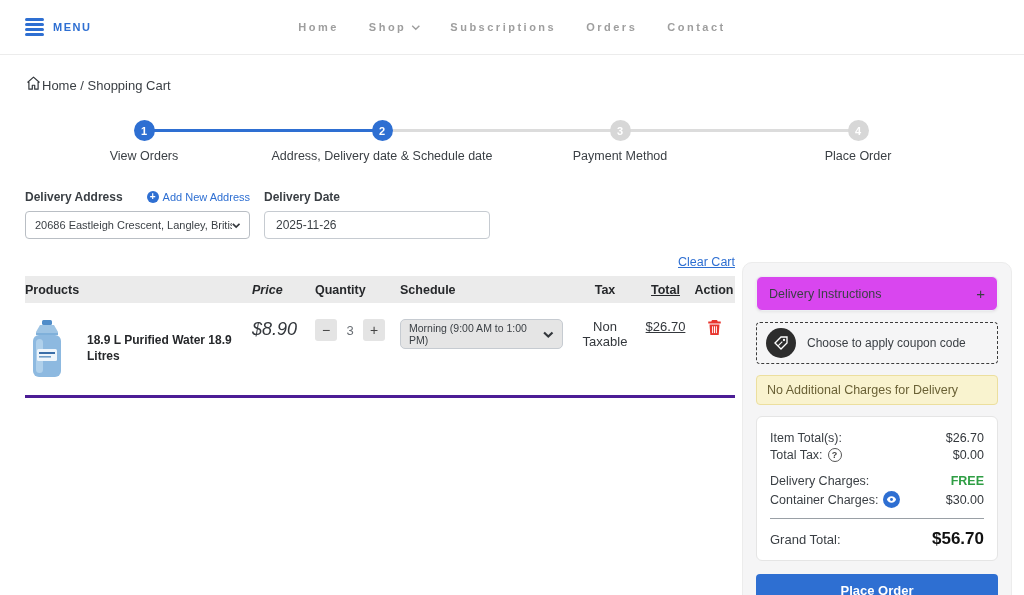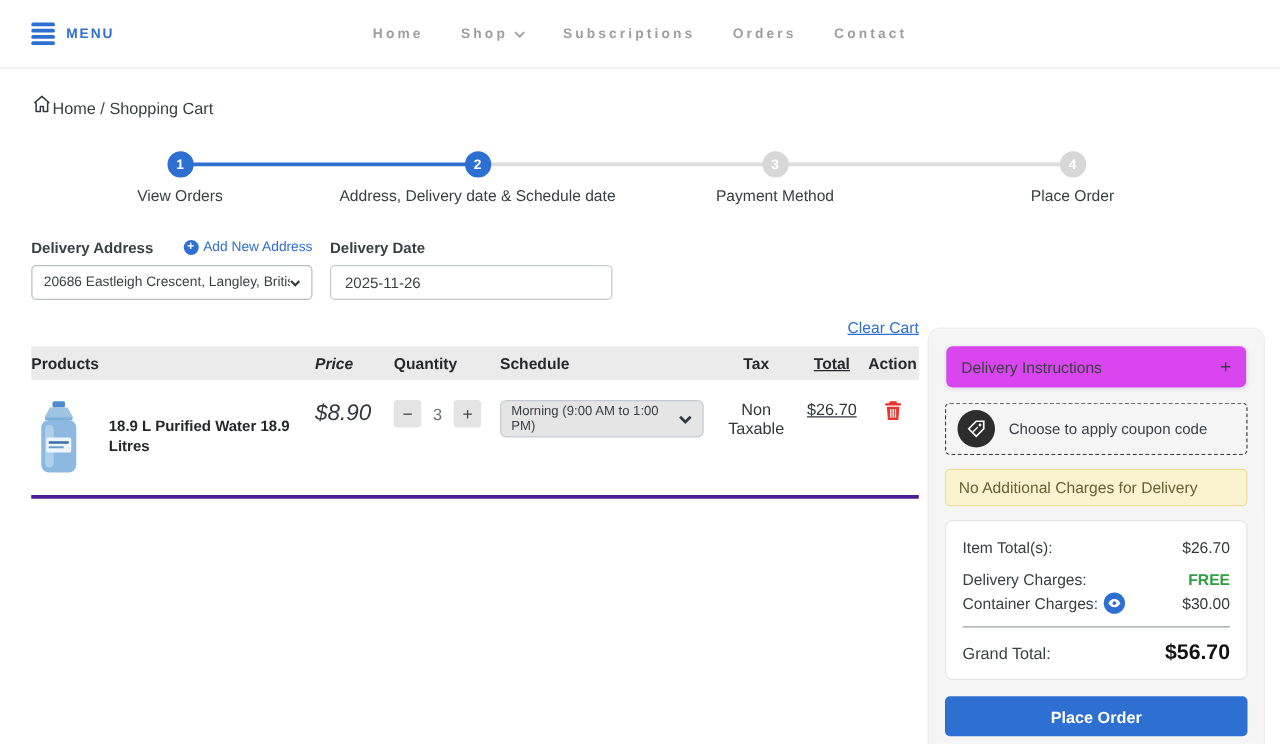--- a/index.html
+++ b/index.html
@@ -326,20 +326,27 @@
     <span class="coupon-label">Choose to apply coupon code</span>
   </div>
 
   <div class="delivery-banner">No Additional Charges for Delivery</div>
 
   <div class="totals-box">
     <div class="t-row">
       <span class="t-label">Item Total(s):</span>
       <span class="t-value">$26.70</span>
     </div>
+    <div class="t-row">
+      <span class="t-label">
+        <span>Total Tax:</span>
+        <span class="qmark">?</span>
+      </span>
+      <span class="t-value">$0.00</span>
+    </div>
     <div class="t-row t-gap">
       <span class="t-label">Delivery Charges:</span>
       <span class="free">FREE</span>
     </div>
     <div class="t-row">
       <span class="t-label">
         <span>Container Charges:</span>
         <span class="eye-circle">
           <svg width="11" height="11" viewBox="0 0 24 24">
             <path d="M12 5C7 5 3.2 8.6 2 12c1.2 3.4 5 7 10 7s8.8-3.6 10-7c-1.2-3.4-5-7-10-7z" fill="#fff"></path>

